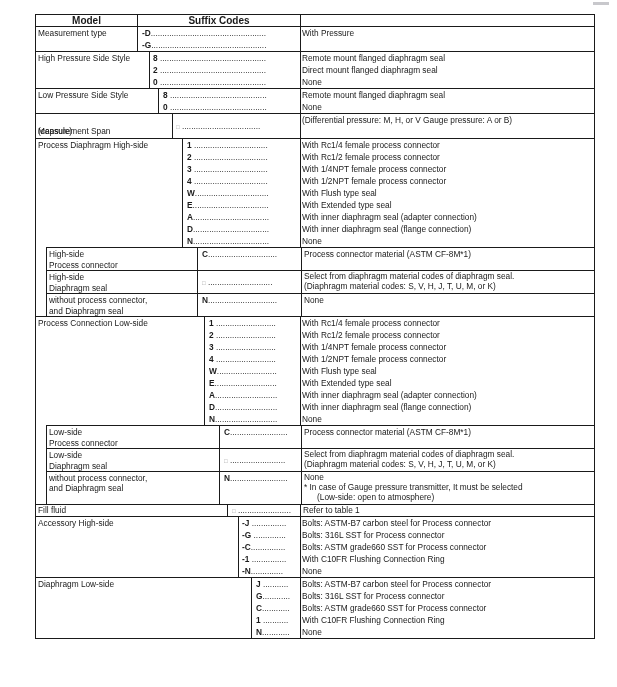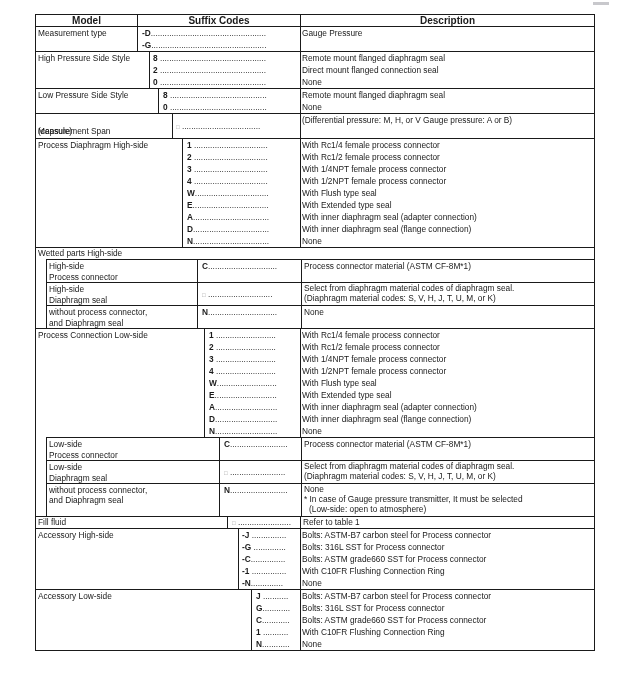--- a/index.html
+++ b/index.html
@@ -27,49 +27,48 @@
 
 <div class="corner"></div>
 
 <div class="tbl">
 
   <div class="row hdr">
     <div class="cell" style="left:0;width:101px">Model</div>
     <div class="vline" style="left:101px"></div>
     <div class="cell" style="left:102px;width:162px">Suffix Codes</div>
     <div class="vline" style="left:264px"></div>
-    <div class="cell" style="left:265px;width:293px">Description</div>
   </div>
 
 
   <div class="row" style="height:24px">
     <div class="txt" style="left:2px;top:0">Measurement type</div>
     <div class="vline" style="left:101px"></div>
     <div class="codes" style="left:106px;top:0;width:156px">
       <div><span class="code">-D</span><span class="dots">..................................................</span></div>
       <div><span class="code">-G</span><span class="dots">..................................................</span></div>
     </div>
     <div class="vline" style="left:264px"></div>
     <div class="desc" style="top:0">
-      <div>Gauge Pressure</div>
+      <div>With Pressure</div>
     </div>
   </div>
 
   <div class="row" style="height:36px">
     <div class="txt" style="left:2px;top:0">High Pressure Side Style</div>
     <div class="vline" style="left:113px"></div>
     <div class="codes" style="left:117px;top:0;width:145px">
       <div><span class="code">8</span> <span class="dots">..............................................</span></div>
       <div><span class="code">2</span> <span class="dots">..............................................</span></div>
       <div><span class="code">0</span> <span class="dots">..............................................</span></div>
     </div>
     <div class="vline" style="left:264px"></div>
     <div class="desc" style="top:0">
       <div>Remote mount flanged diaphragm seal</div>
-      <div>Direct mount flanged connection seal</div>
+      <div>Direct mount flanged diaphragm seal</div>
       <div>None</div>
     </div>
   </div>
 
   <div class="row" style="height:24px">
     <div class="txt" style="left:2px;top:0">Low Pressure Side Style</div>
     <div class="vline" style="left:122px"></div>
     <div class="codes" style="left:127px;top:0;width:135px">
       <div><span class="code">8</span> <span class="dots">..........................................</span></div>
       <div><span class="code">0</span> <span class="dots">..........................................</span></div>
@@ -113,23 +112,20 @@
         <div>With 1/4NPT female process connector</div>
       <div>With 1/2NPT female process connector</div>
         <div>With Flush type seal</div>
         <div>With Extended type seal</div>
       <div>With inner diaphragm seal (adapter connection)</div>
         <div>With inner diaphragm seal (flange connection)</div>
         <div>None</div>
     </div>
   </div>
 
-  <div class="row" style="height:11px">
-    <div class="txt" style="left:2px;top:-1px">Wetted parts High-side</div>
-  </div>
   <div class="sub" style="height:22px">
     <div class="txt" style="left:2px;top:0">High-side</div>
     <div class="txt" style="left:2px;top:11px">Process connector</div>
     <div class="vline" style="left:150px"></div>
     <div class="txt" style="left:155px;top:0"><span class="code">C</span><span class="dots">..............................</span></div>
     <div class="vline" style="left:254px"></div>
     <div class="txt" style="left:257px;top:0">Process connector material (ASTM CF-8M*1)</div>
   </div>
   <div class="sub" style="height:22px">
     <div class="txt" style="left:2px;top:0">High-side</div>
@@ -195,21 +191,21 @@
     <div class="txt" style="left:257px;top:9px">(Diaphragm material codes: S, V, H, J, T, U, M, or K)</div>
   </div>
   <div class="sub" style="height:32px">
     <div class="txt" style="left:2px;top:0">without process connector,</div>
     <div class="txt" style="left:2px;top:10px">and Diaphragm seal</div>
     <div class="vline" style="left:172px"></div>
     <div class="txt" style="left:177px;top:0"><span class="code">N</span><span class="dots">.........................</span></div>
     <div class="vline" style="left:254px"></div>
     <div class="txt" style="left:257px;top:-1px">None</div>
     <div class="txt" style="left:257px;top:9px">* In case of Gauge pressure transmitter, It must be selected</div>
-    <div class="txt" style="left:262px;top:19px">(Low-side: open to atmosphere)</div>
+    <div class="txt" style="left:270px;top:19px">(Low-side: open to atmosphere)</div>
   </div>
 
   <div class="row" style="height:11px">
     <div class="txt" style="left:2px;top:-1px">Fill fluid</div>
     <div class="vline" style="left:191px"></div>
     <div class="txt" style="left:196px;top:-1px"><span class="sq">□</span> <span class="dots">.......................</span></div>
     <div class="vline" style="left:264px"></div>
     <div class="txt" style="left:267px;top:-1px">Refer to table 1</div>
   </div>
 
@@ -227,21 +223,21 @@
     <div class="desc" style="top:0">
       <div>Bolts: ASTM-B7 carbon steel for Process connector</div>
         <div>Bolts: 316L SST for Process connector</div>
         <div>Bolts: ASTM grade660 SST for Process connector</div>
       <div>With C10FR Flushing Connection Ring</div>
         <div>None</div>
     </div>
   </div>
 
   <div class="row" style="height:60px">
-    <div class="txt" style="left:2px;top:0">Accessory Low-side</div>
+    <div class="txt" style="left:2px;top:0">Diaphragm Low-side</div>
     <div class="vline" style="left:215px"></div>
     <div class="codes" style="left:220px;top:0;width:43px">
       <div><span class="code">J</span> <span class="dots">...........</span></div>
       <div><span class="code">G</span><span class="dots">............</span></div>
       <div><span class="code">C</span><span class="dots">............</span></div>
       <div><span class="code">1</span> <span class="dots">...........</span></div>
       <div><span class="code">N</span><span class="dots">............</span></div>
     </div>
     <div class="vline" style="left:264px"></div>
     <div class="desc" style="top:0">

